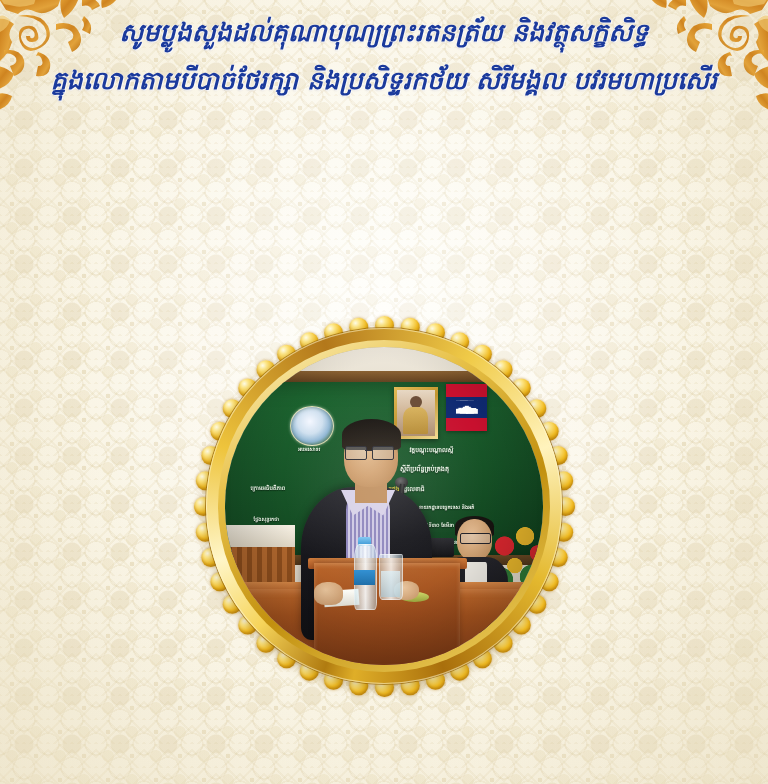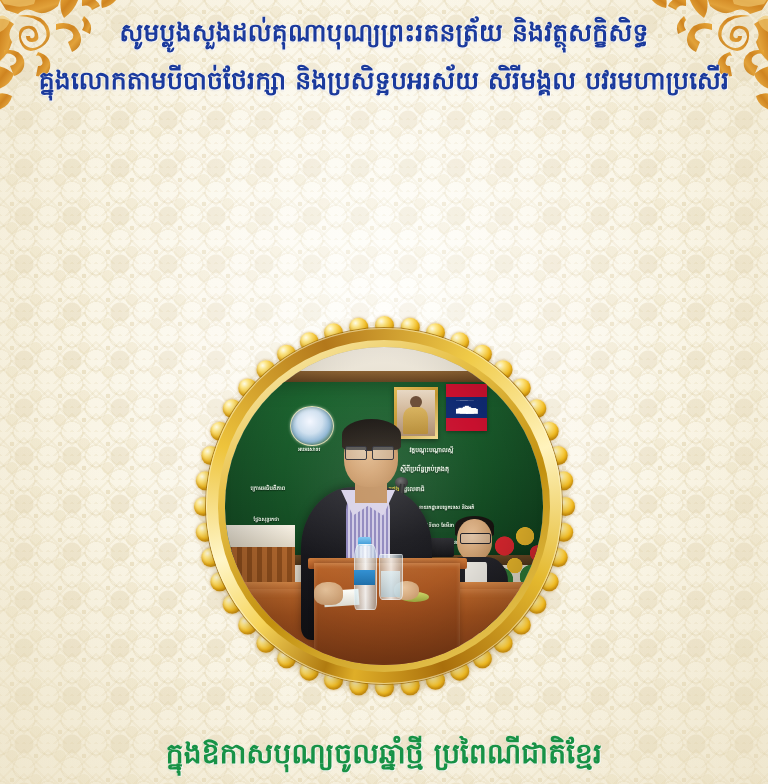--- a/index.html
+++ b/index.html
@@ -58,20 +58,21 @@
     font-weight:bold;
     letter-spacing:.2px;
     line-height:1.05;
     text-shadow:
       0 0 1px rgba(255,255,255,.95),
       1px 1px 0 rgba(255,255,255,.75),
       -1px 0 0 rgba(255,255,255,.6),
       0 1px 2px rgba(120,120,160,.28);
     padding:0 6px;
     white-space:nowrap;
+    font-style:italic;
   }
   .kline.l1{font-size:25px;margin-top:12px;}
   .kline.l2{font-size:25px;margin-top:22px;}
   .kline.l3{font-size:26px;margin-top:26px;}
   .kline.l4{font-size:29px;margin-top:14px;}
   .kline.l5{font-size:29px;margin-top:13px;}
   .grn{
     color:#159c3d;
     text-shadow:
       0 0 1px rgba(255,255,255,.95),
@@ -416,21 +417,21 @@
       </g>
       <g fill="#f0c870" opacity=".65">
         <path d="M4 4 L40 4 L38 10 Q26 14 18 12 L8 10 Z"></path>
         <path d="M4 4 L4 38 Q12 34 14 26 Q8 20 4 22 Z"></path>
       </g>
     </svg>
   </div>
 
   <div class="top-text">
     <div class="kline l1">សូមប្លូងសួងដល់គុណាបុណ្យព្រះរតនត្រ័យ និងវត្ថុសក្ខិសិទ្ធ</div>
-    <div class="kline l2">គ្នុងលោកតាមបីបាច់ថែរក្សា និងប្រសិទ្អបអរស័យ សិរីមង្គល បវរមហាប្រសើរ</div>
+    <div class="kline l2">គ្នុងលោកតាមបីបាច់ថែរក្សា និងប្រសិទ្ទរកថ័យ សិរីមង្គល បវរមហាប្រសើរ</div>
   </div>
 
   <div id="photo-wrap">
     <div class="ray-ring"></div>
     <div class="bead-ring" id="beadring">
         <div class="bead" style="transform: translate(0px, -181px);"></div>
         <div class="bead" style="transform: translate(25.76px, -179.16px);"></div>
         <div class="bead" style="transform: translate(50.99px, -173.67px);"></div>
         <div class="bead" style="transform: translate(75.19px, -164.64px);"></div>
         <div class="bead" style="transform: translate(97.86px, -152.27px);"></div>
@@ -544,16 +545,15 @@
       <div class="ph ph-cup-water"></div>
       <div class="ph ph-bottle-cap"></div>
       <div class="ph ph-bottle"></div>
       <div class="ph ph-bottle-label"></div>
 
       <div class="ph ph-shadow"></div>
     </div>
   </div>
 
   <div class="bottom-text">
-    <div class="gline b1">ក្នុងឱកាសបុណ្យចូលឆ្នាំថ្មី ប្រពៃណីជាតិខ្មែរ</div>
   </div>
 
 </div>
 
 </body></html>

